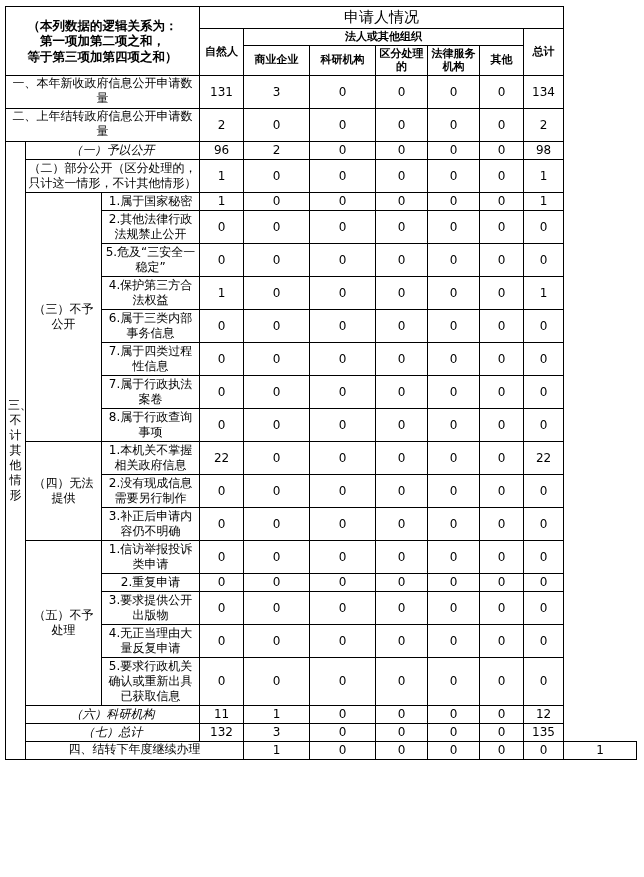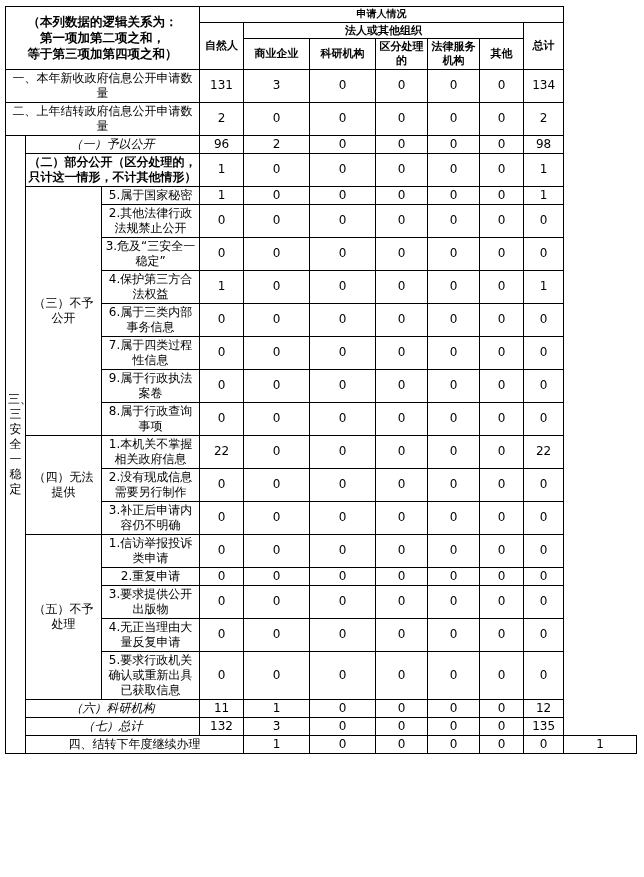--- a/index.html
+++ b/index.html
@@ -28,41 +28,41 @@
   }
   table.gov td {
     border: 1px solid #000;
     padding: 1px 2px;
     text-align: center;
     vertical-align: middle;
     line-height: 1.25;
     word-break: break-all;
   }
   .hdr-top {
-    font-weight: bold;
-    font-size: 10px;
+    font-weight: normal;
+    font-size: 15px;
   }
   .hdr-sub {
     font-weight: bold;
     font-size: 11px;
   }
   .corner {
     font-weight: bold;
     font-size: 12.5px;
     line-height: 1.5;
     padding: 4px 6px;
   }
   .rowlabel-l1 {
     text-align: left;
     padding-left: 3px;
+    font-family: Liberation Mono, monospace;
   }
   .rowlabel-l2 {
     text-align: left;
     padding-left: 3px;
-    font-weight: bold;
   }
   .rowlabel-l3 {
     text-align: left;
     padding-left: 3px;
   }
   .center-label {
     text-align: center;
     font-style: italic;
   }
   .num { text-align: center; }
@@ -140,21 +140,21 @@
         <td class="num">2</td>
         <td class="num">0</td>
         <td class="num">0</td>
         <td class="num">0</td>
         <td class="num">0</td>
         <td class="num">0</td>
         <td class="num">2</td>
       </tr>
 
       <tr>
-        <td rowspan="21" class="vert-label">三、三安全一稳定</td>
+        <td rowspan="21" class="vert-label">三、不计其他情形</td>
         <td colspan="2" class="center-label">（一）予以公开</td>
         <td class="num">96</td>
         <td class="num">2</td>
         <td class="num">0</td>
         <td class="num">0</td>
         <td class="num">0</td>
         <td class="num">0</td>
         <td class="num">98</td>
       </tr>
 
@@ -164,21 +164,21 @@
         <td class="num">0</td>
         <td class="num">0</td>
         <td class="num">0</td>
         <td class="num">0</td>
         <td class="num">0</td>
         <td class="num">1</td>
       </tr>
 
       <tr>
         <td rowspan="8" class="vert-label">（三）不予公开</td>
-        <td class="rowlabel-l3">5.属于国家秘密</td>
+        <td class="rowlabel-l3">1.属于国家秘密</td>
         <td class="num">1</td>
         <td class="num">0</td>
         <td class="num">0</td>
         <td class="num">0</td>
         <td class="num">0</td>
         <td class="num">0</td>
         <td class="num">1</td>
       </tr>
 
       <tr>
@@ -186,21 +186,21 @@
         <td class="num">0</td>
         <td class="num">0</td>
         <td class="num">0</td>
         <td class="num">0</td>
         <td class="num">0</td>
         <td class="num">0</td>
         <td class="num">0</td>
       </tr>
 
       <tr>
-        <td class="rowlabel-l3">3.危及“三安全一稳定”</td>
+        <td class="rowlabel-l3">5.危及“三安全一稳定”</td>
         <td class="num">0</td>
         <td class="num">0</td>
         <td class="num">0</td>
         <td class="num">0</td>
         <td class="num">0</td>
         <td class="num">0</td>
         <td class="num">0</td>
       </tr>
 
       <tr>
@@ -230,21 +230,21 @@
         <td class="num">0</td>
         <td class="num">0</td>
         <td class="num">0</td>
         <td class="num">0</td>
         <td class="num">0</td>
         <td class="num">0</td>
         <td class="num">0</td>
       </tr>
 
       <tr>
-        <td class="rowlabel-l3">9.属于行政执法案卷</td>
+        <td class="rowlabel-l3">7.属于行政执法案卷</td>
         <td class="num">0</td>
         <td class="num">0</td>
         <td class="num">0</td>
         <td class="num">0</td>
         <td class="num">0</td>
         <td class="num">0</td>
         <td class="num">0</td>
       </tr>
 
       <tr>

